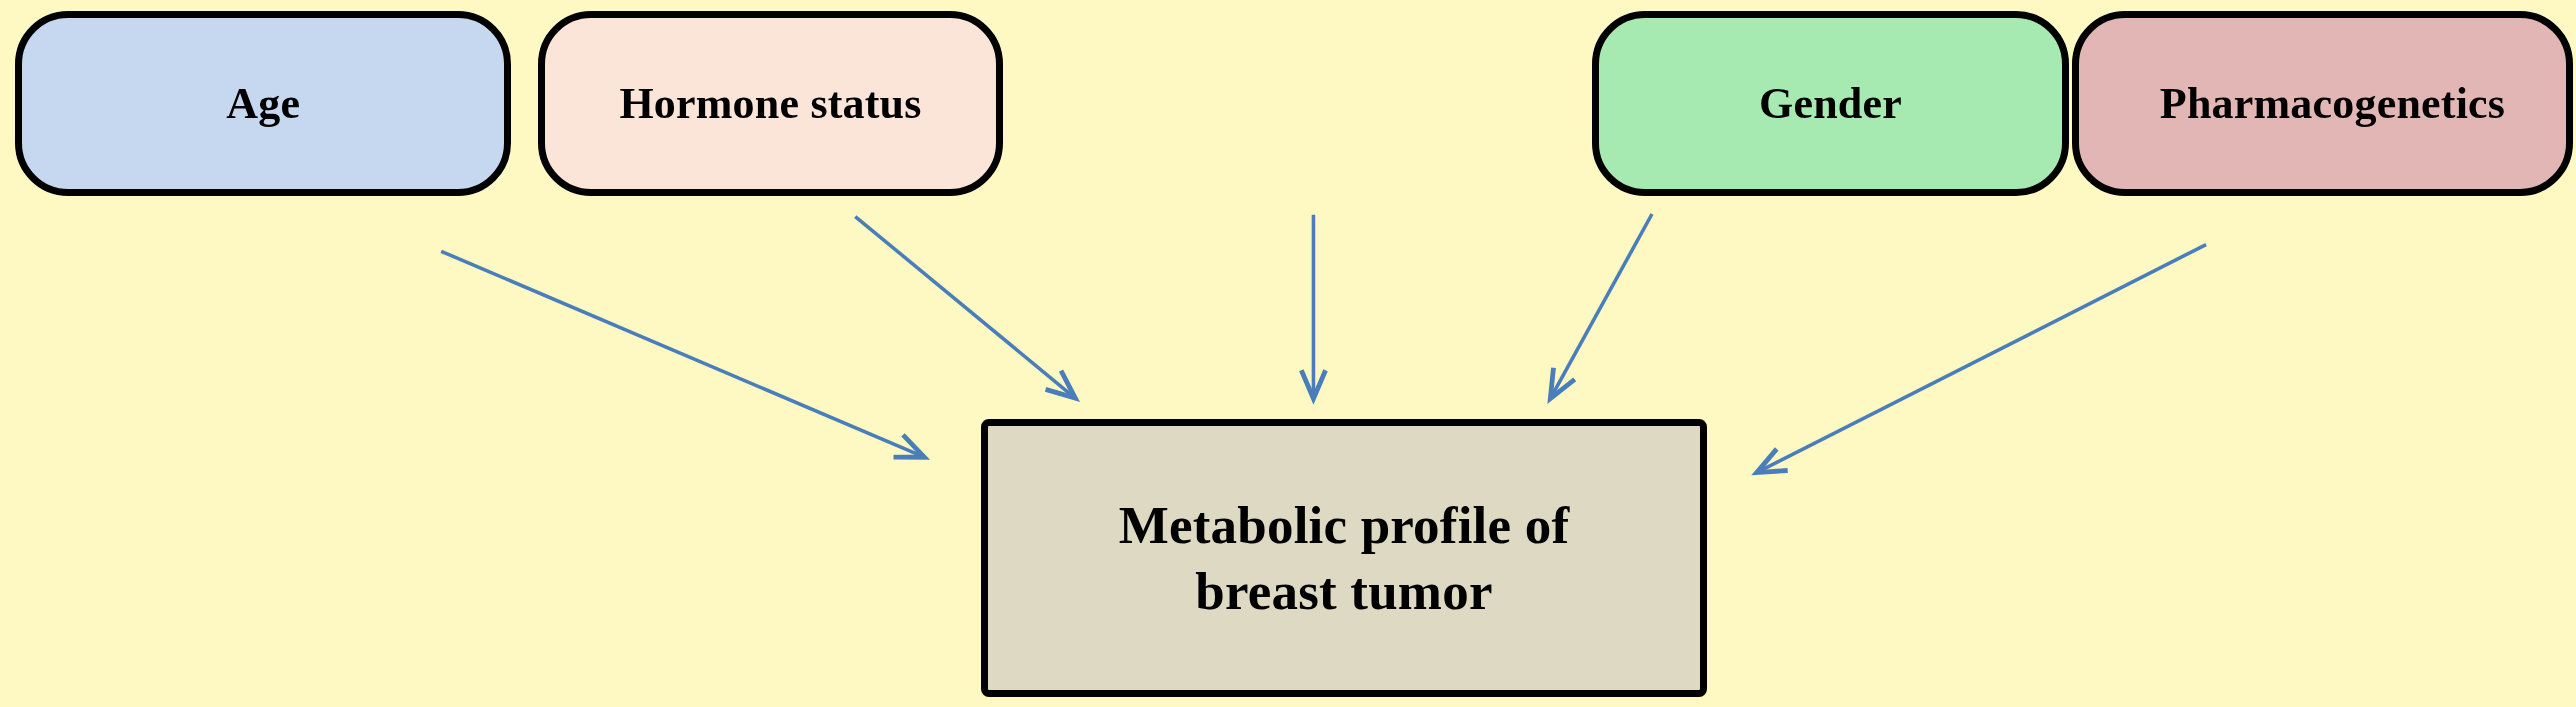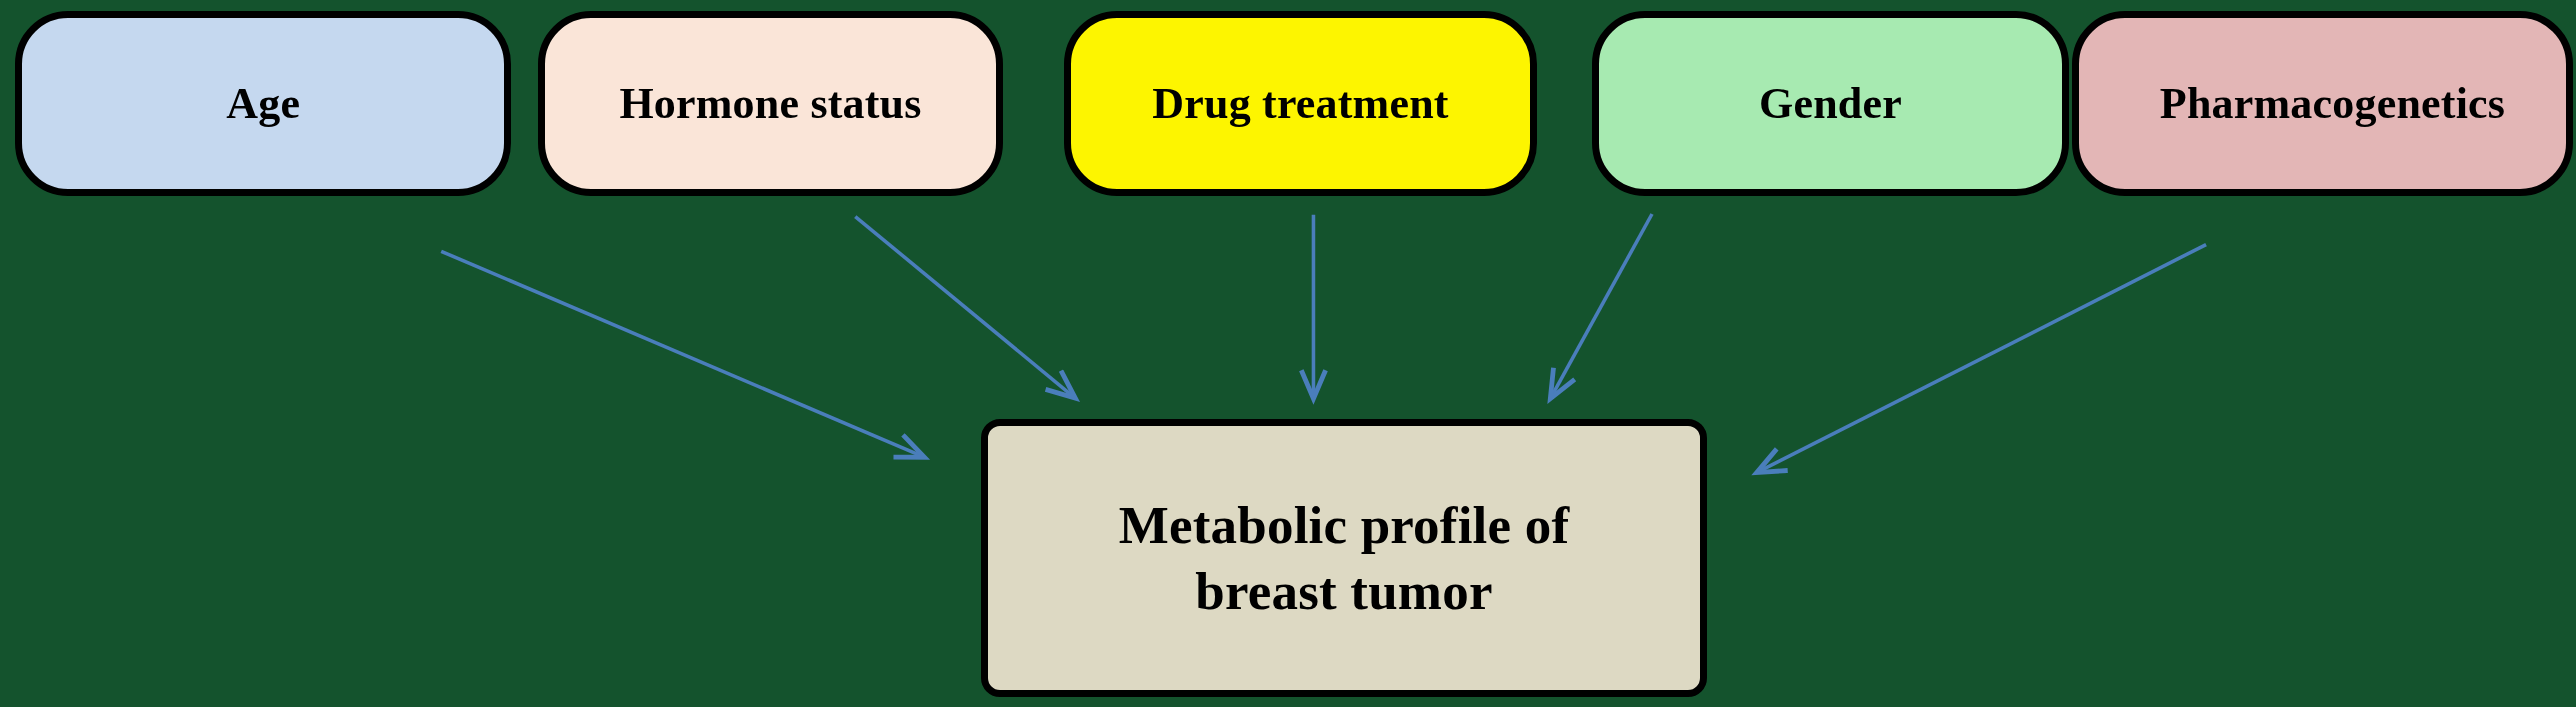--- a/index.html
+++ b/index.html
@@ -8,21 +8,21 @@
     padding: 0;
     background: #ffffff;
   }
   body {
     font-family: "Liberation Serif", "DejaVu Serif", serif;
   }
   #canvas {
     position: relative;
     width: 2576px;
     height: 708px;
-    background: #14532d;
+    background: #fef9c3;
     overflow: hidden;
   }
   #arrow-layer {
     position: absolute;
     left: 0;
     top: 0;
     width: 2576px;
     height: 708px;
     pointer-events: none;
   }
@@ -43,21 +43,21 @@
   .node.pill {
     border-radius: 53px;
     font-size: 44px;
   }
   .node-label {
     display: block;
     padding: 0 5.1px;
     white-space: nowrap;
   }
   .node.target {
-    border-radius: 19px;
+    border-radius: 8px;
     font-size: 53px;
   }
   .node.target .node-label {
     white-space: normal;
     line-height: 1.25;
     padding: 0 20.4px;
   }
 
   
   #node-age              { left: 15.3px;   top: 11px;  width: 496px;  height: 185px; }
@@ -91,23 +91,20 @@
   </svg>
 
   <div class="node pill" id="node-age" style="background: rgb(197, 216, 239);">
     <span class="node-label">Age</span>
   </div>
 
   <div class="node pill" id="node-hormone-status" style="background: rgb(250, 229, 216);">
     <span class="node-label">Hormone status</span>
   </div>
 
-  <div class="node pill" id="node-drug-treatment" style="background: rgb(253, 245, 0);">
-    <span class="node-label">Drug treatment</span>
-  </div>
 
   <div class="node pill" id="node-gender" style="background: rgb(167, 234, 177);">
     <span class="node-label">Gender</span>
   </div>
 
   <div class="node pill" id="node-pharmacogenetics" style="background: rgb(227, 182, 182); padding-left: 20px;">
     <span class="node-label">Pharmacogenetics</span>
   </div>
 
   <div class="node target" id="node-metabolic-profile" style="background: rgb(221, 217, 195);">

